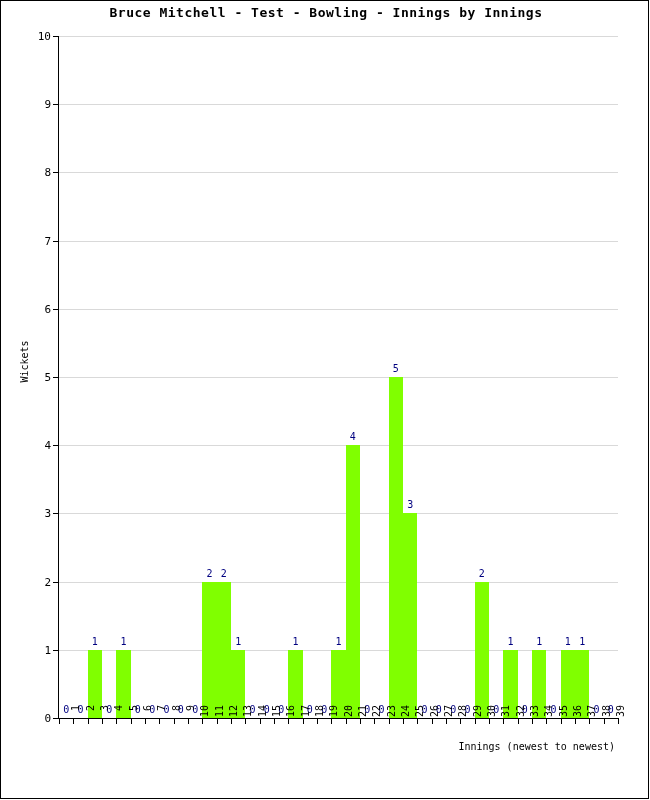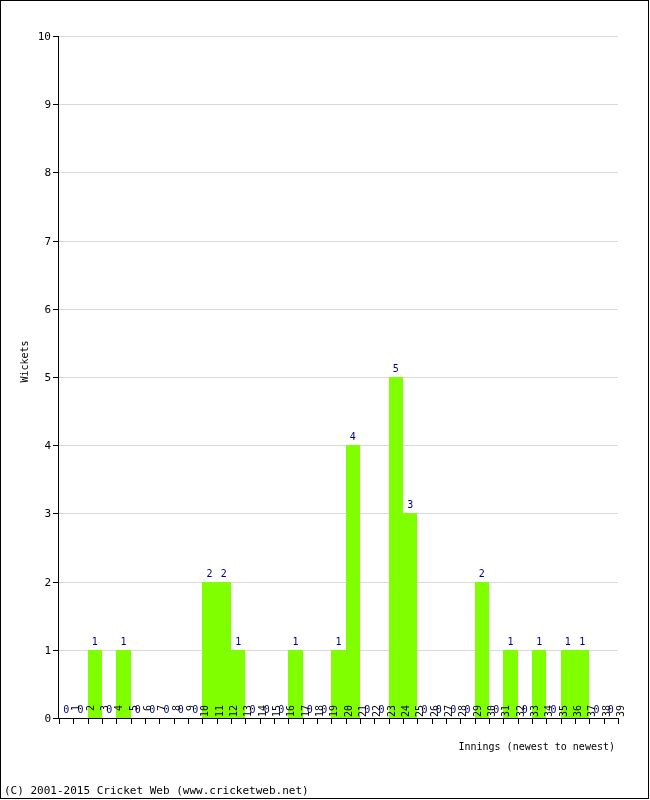--- a/index.html
+++ b/index.html
@@ -157,20 +157,21 @@
     font-size: 11px;
     color: #000000;
     white-space: nowrap;
   }
 </style>
 </head>
 <body>
 
 <div id="chart-frame">
 
+  <div id="chart-title">Bruce Mitchell - Test - Bowling - Innings by Innings</div>
 
   <div id="y-axis-title">Wickets</div>
 
   <div id="axis-left"></div>
   <div id="axis-bottom"></div>
 
   <div id="y-axis-group">
       <div class="ytick" style="top: 717px;"></div>
       <div class="ylabel-wrap" style="top: 712px;">0</div>
       <div class="ytick" style="top: 648.8px;"></div>
@@ -343,15 +344,14 @@
       <div class="xlabel" style="left: 586.167px;">37</div>
       <div class="xtick" style="left: 588.333px;"></div>
       <div class="xlabel" style="left: 600.5px;">38</div>
       <div class="xtick" style="left: 602.667px;"></div>
       <div class="xlabel" style="left: 614.833px;">39</div>
       <div class="xtick" style="left: 617px;"></div>
     </div>
 
   <div id="x-axis-title">Innings (newest to newest)</div>
 
-  <div id="footer-text">(C) 2001-2015 Cricket Web (www.cricketweb.net)</div>
 
 </div>
 
 </body></html>

